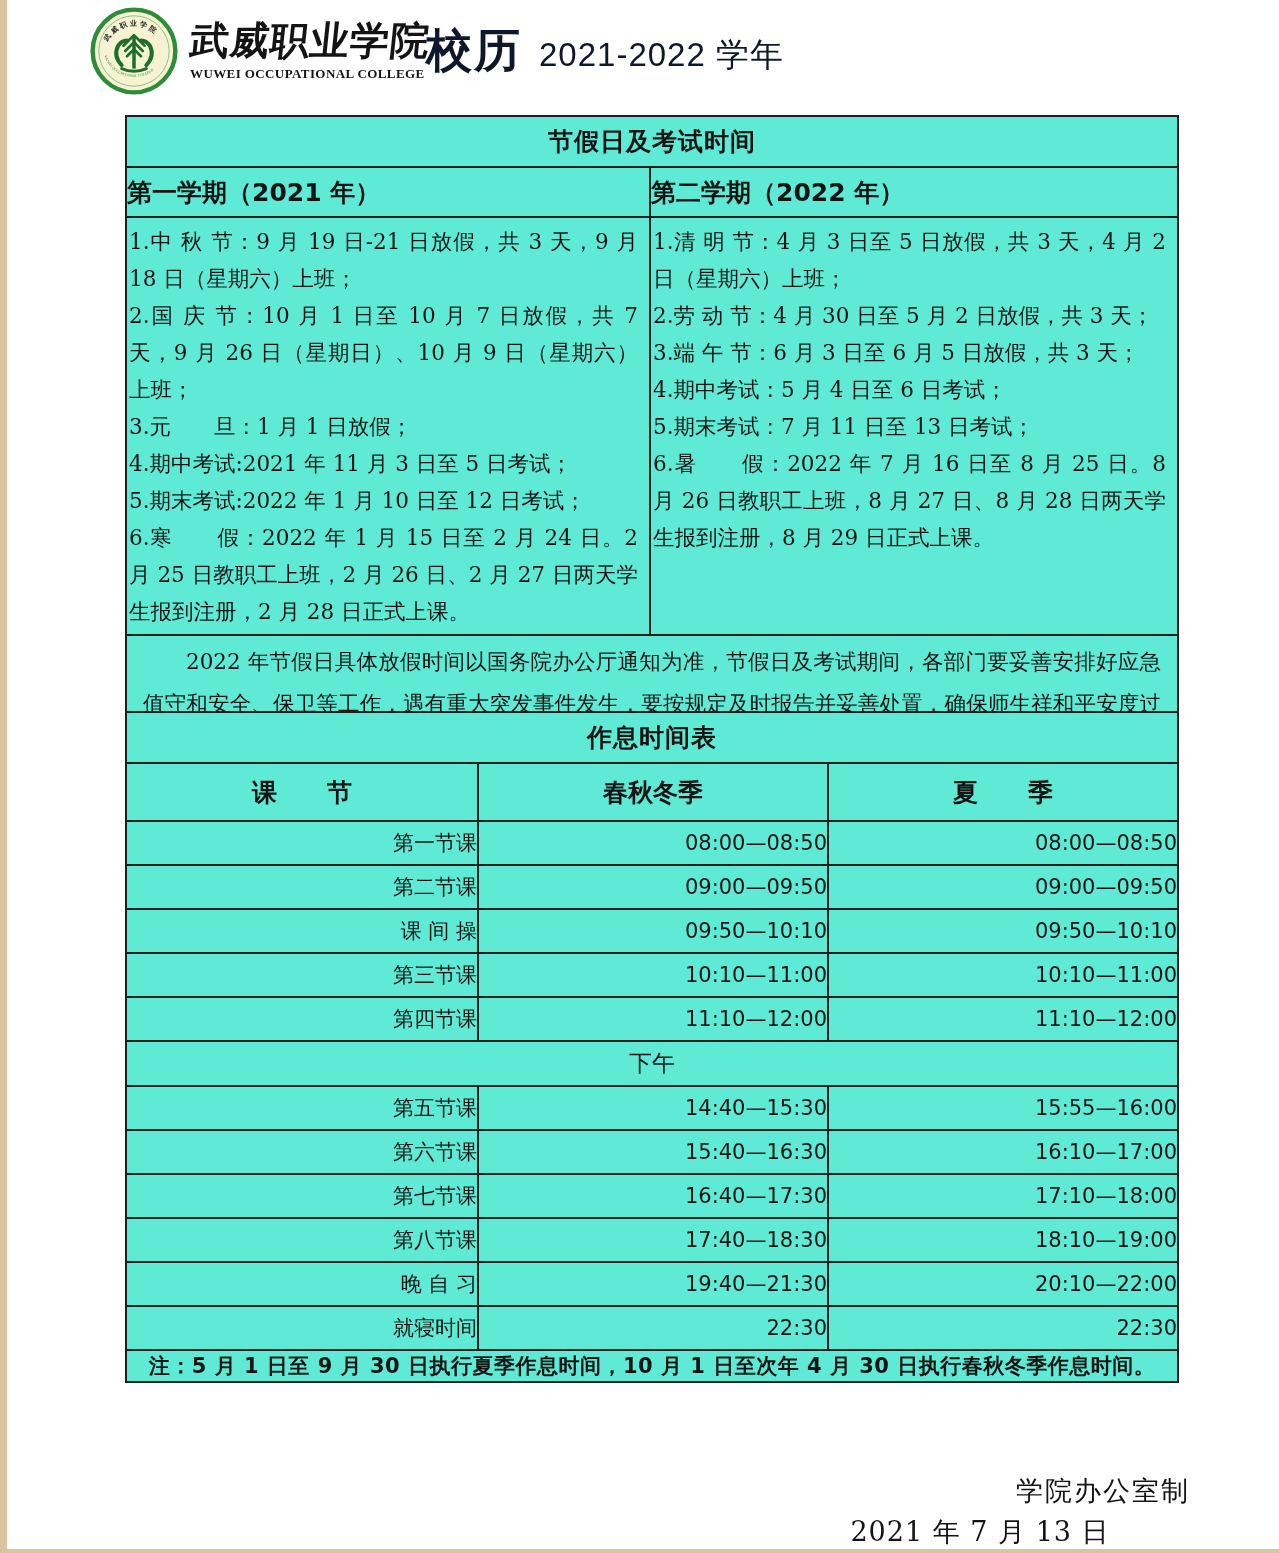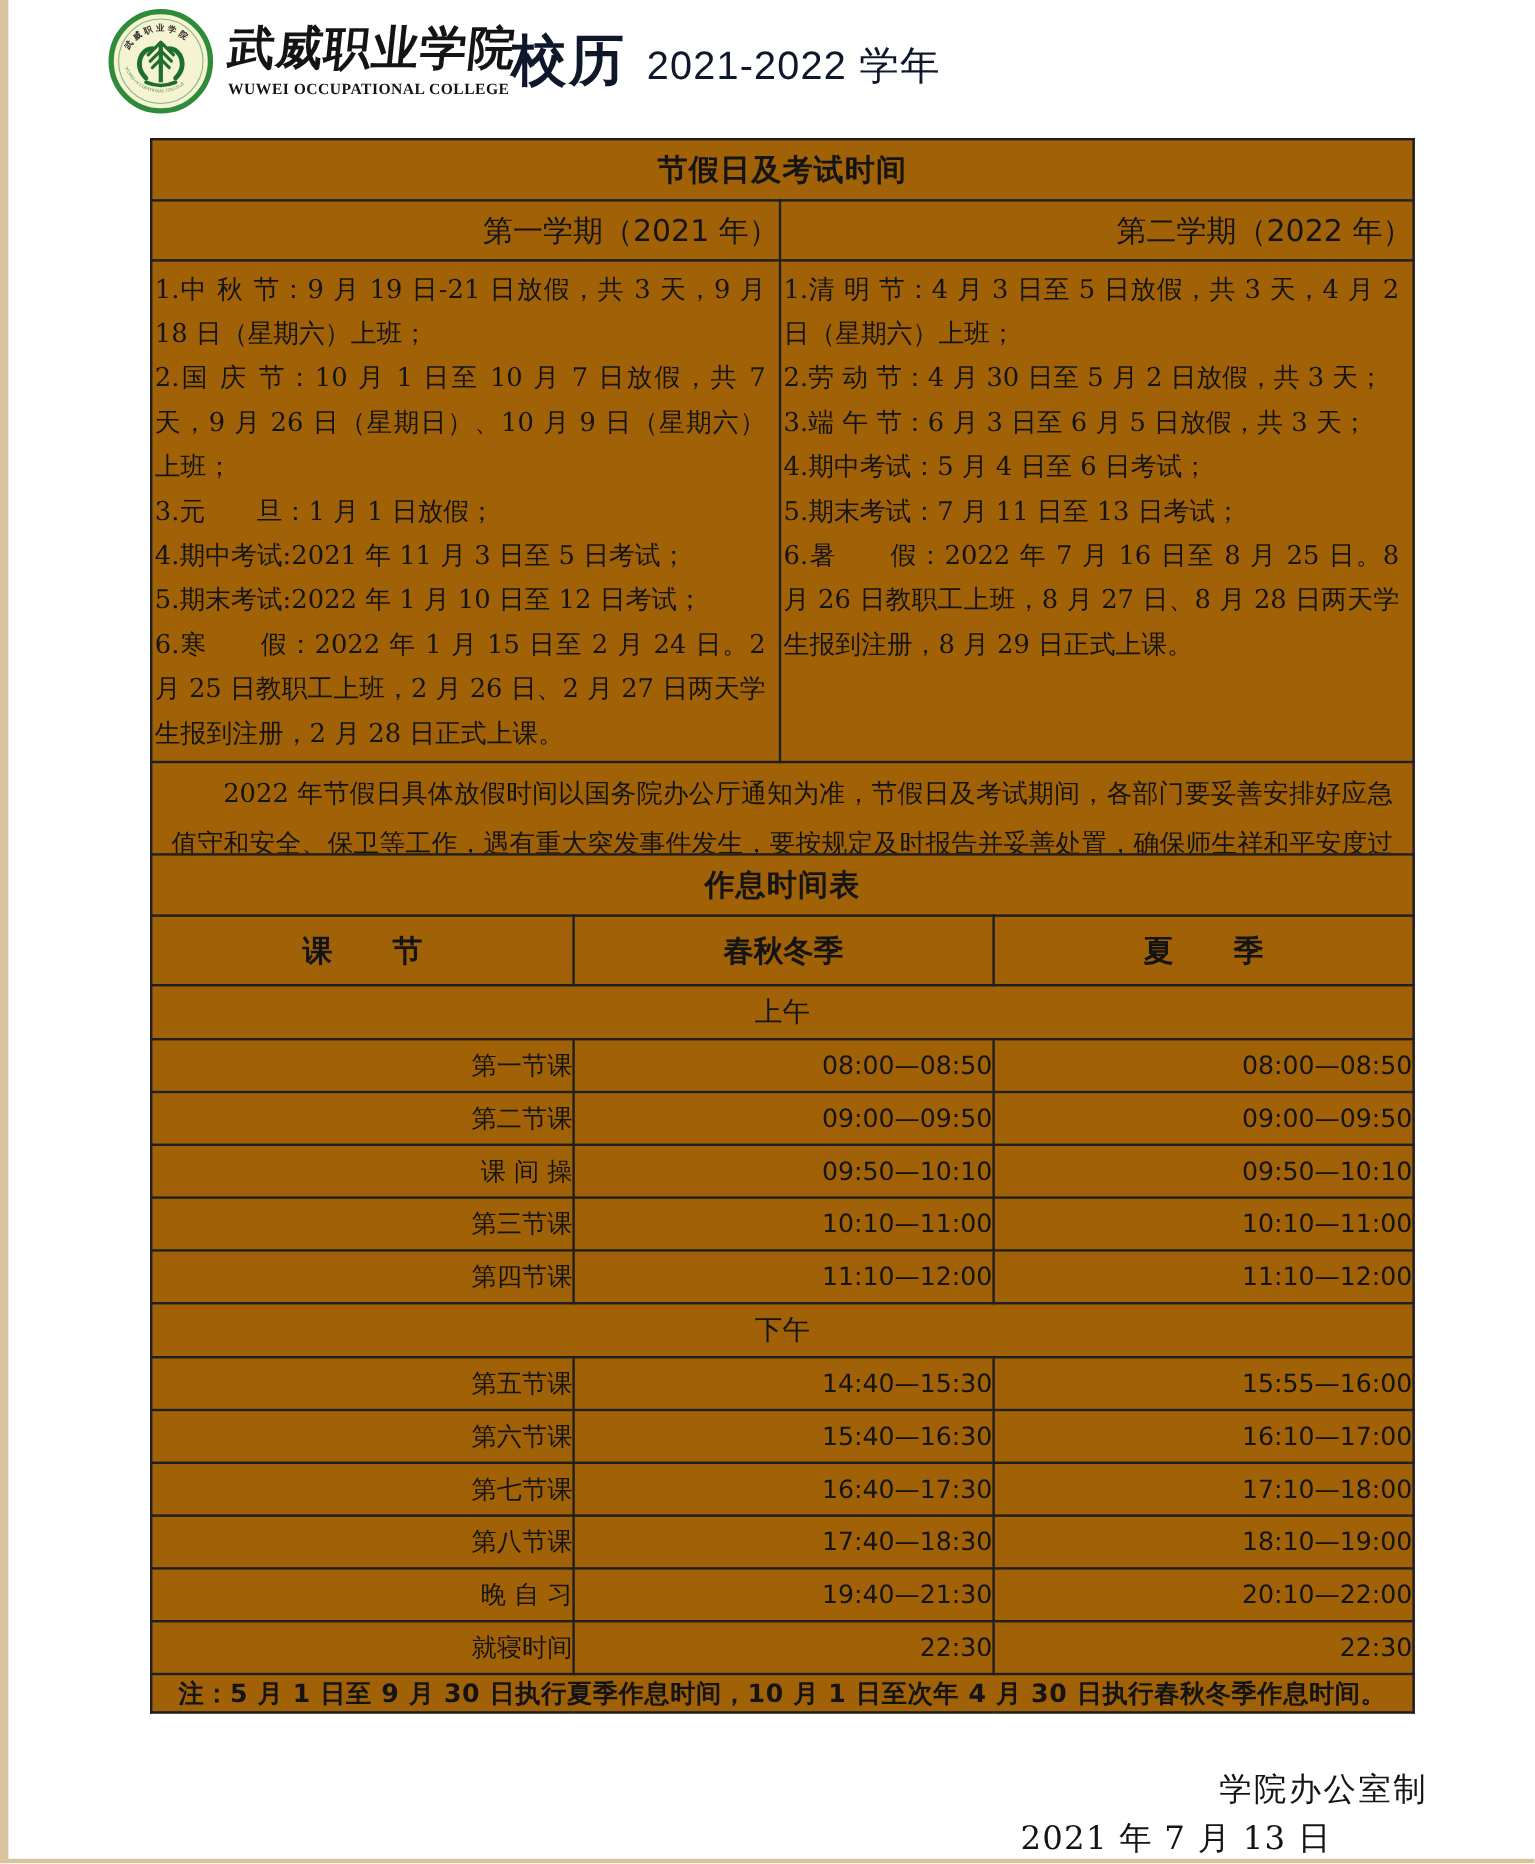--- a/index.html
+++ b/index.html
@@ -28,32 +28,32 @@
   .college-en {
     font-family:"Liberation Serif", serif;
     font-weight:700; font-size:13px; letter-spacing:0.4px;
     margin-top:3px; white-space:nowrap;
   }
   .caltitle { margin-left:24px; display:flex; align-items:baseline; color:#0f172a; font-family:Liberation Sans, sans-serif; white-space:nowrap; }
   .cal-label { font-size:46px; font-weight:700; letter-spacing:2px; }
   .cal-year  { font-size:33px; font-weight:400; margin-left:17px; letter-spacing:1px; }
 
   
-  .tbl { position:absolute; left:125px; width:1052px; border-collapse:collapse; table-layout:fixed; background:#a16207; }
+  .tbl { position:absolute; left:125px; width:1052px; border-collapse:collapse; table-layout:fixed; background:#5eead4; }
   .tbl td { border:2px solid #1f1f1f; }
   .holiday  { top:115px; }
   .schedule { top:711px; }
 
   .t-title {
     height:51px; text-align:center; vertical-align:middle;
     font-family:"DejaVu Sans", sans-serif; font-weight:700; font-size:25px; letter-spacing:1px;
   }
   .semhead {
-    height:50px; text-align:right; vertical-align:middle;
-    font-family:"DejaVu Sans", sans-serif; font-weight:400; font-size:25px;
+    height:50px; text-align:left; vertical-align:middle;
+    font-family:"DejaVu Sans", sans-serif; font-weight:700; font-size:25px;
   }
   .sembody { height:370px; vertical-align:top; padding:5px 11px 4px 2px; }
   .sembody p {
     font-size:21.5px; line-height:37px; text-align:justify;
     font-family:"DejaVu Serif", serif;
   }
   .holnote {
     height:127px; vertical-align:top; padding:5px 16px 4px 16px;
     font-size:21.5px; line-height:42px; text-align:justify; text-indent:2em;
     font-family:"DejaVu Serif", serif;
@@ -165,23 +165,20 @@
     <tbody>
         <tr>
       <td class="t-title" colspan="3">作息时间表</td>
     </tr>
     <tr>
       <td class="shead">课　　节</td>
       <td class="shead">春秋冬季</td>
       <td class="shead">夏　　季</td>
     </tr>
     <tr>
-      <td class="ssection" colspan="3">上午</td>
-    </tr>
-    <tr>
       <td class="slabel">第一节课</td>
       <td class="stime">08:00—08:50</td>
       <td class="stime">08:00—08:50</td>
     </tr>
     <tr>
       <td class="slabel">第二节课</td>
       <td class="stime">09:00—09:50</td>
       <td class="stime">09:00—09:50</td>
     </tr>
     <tr>

